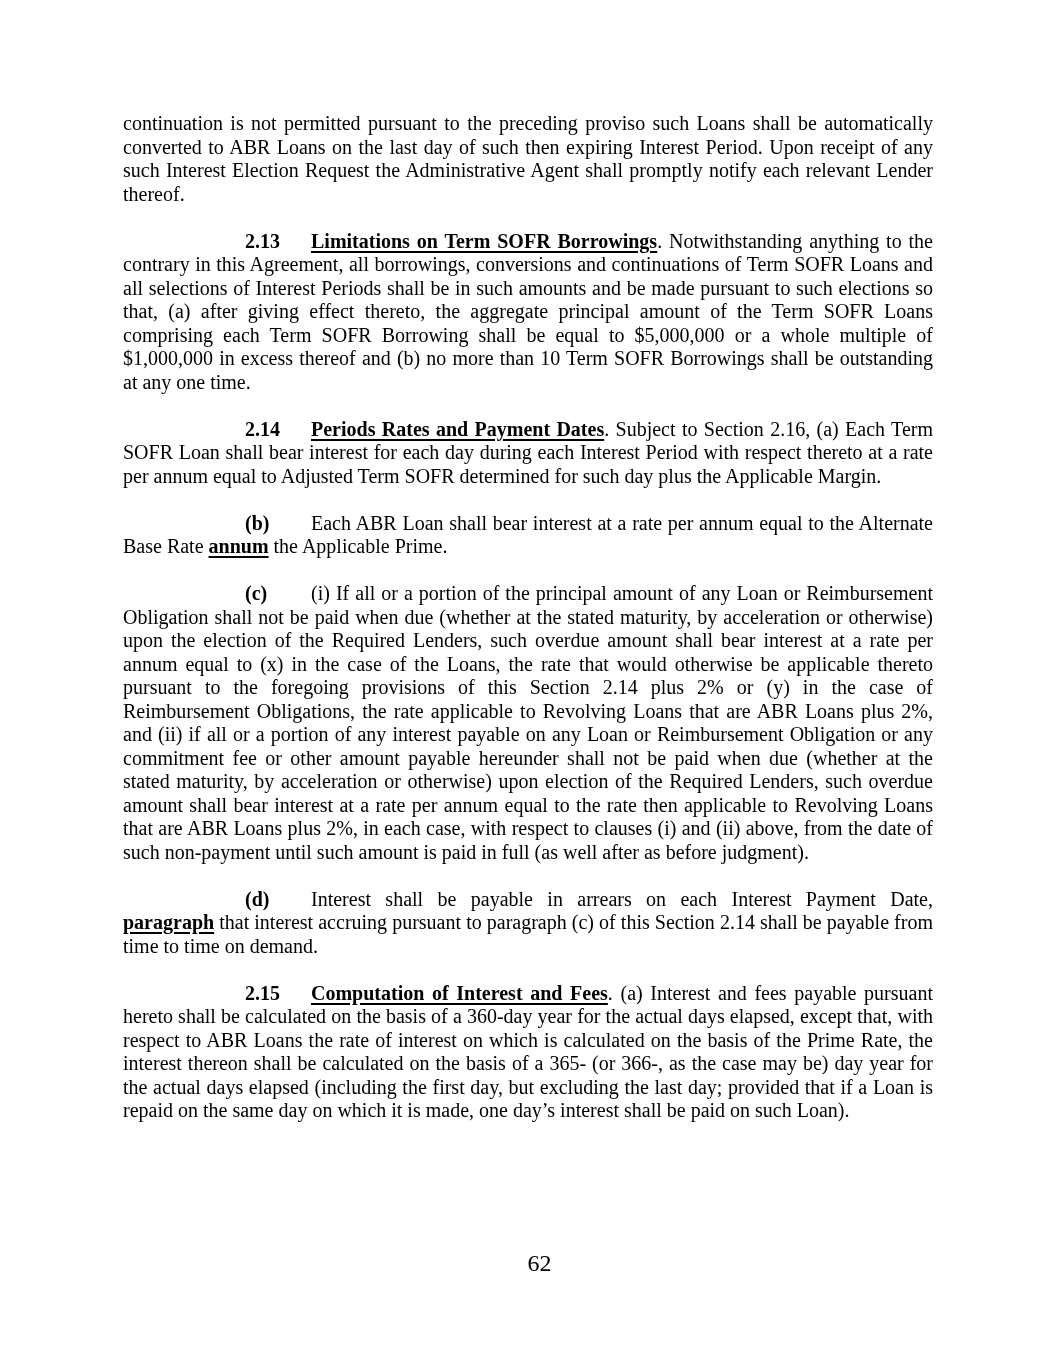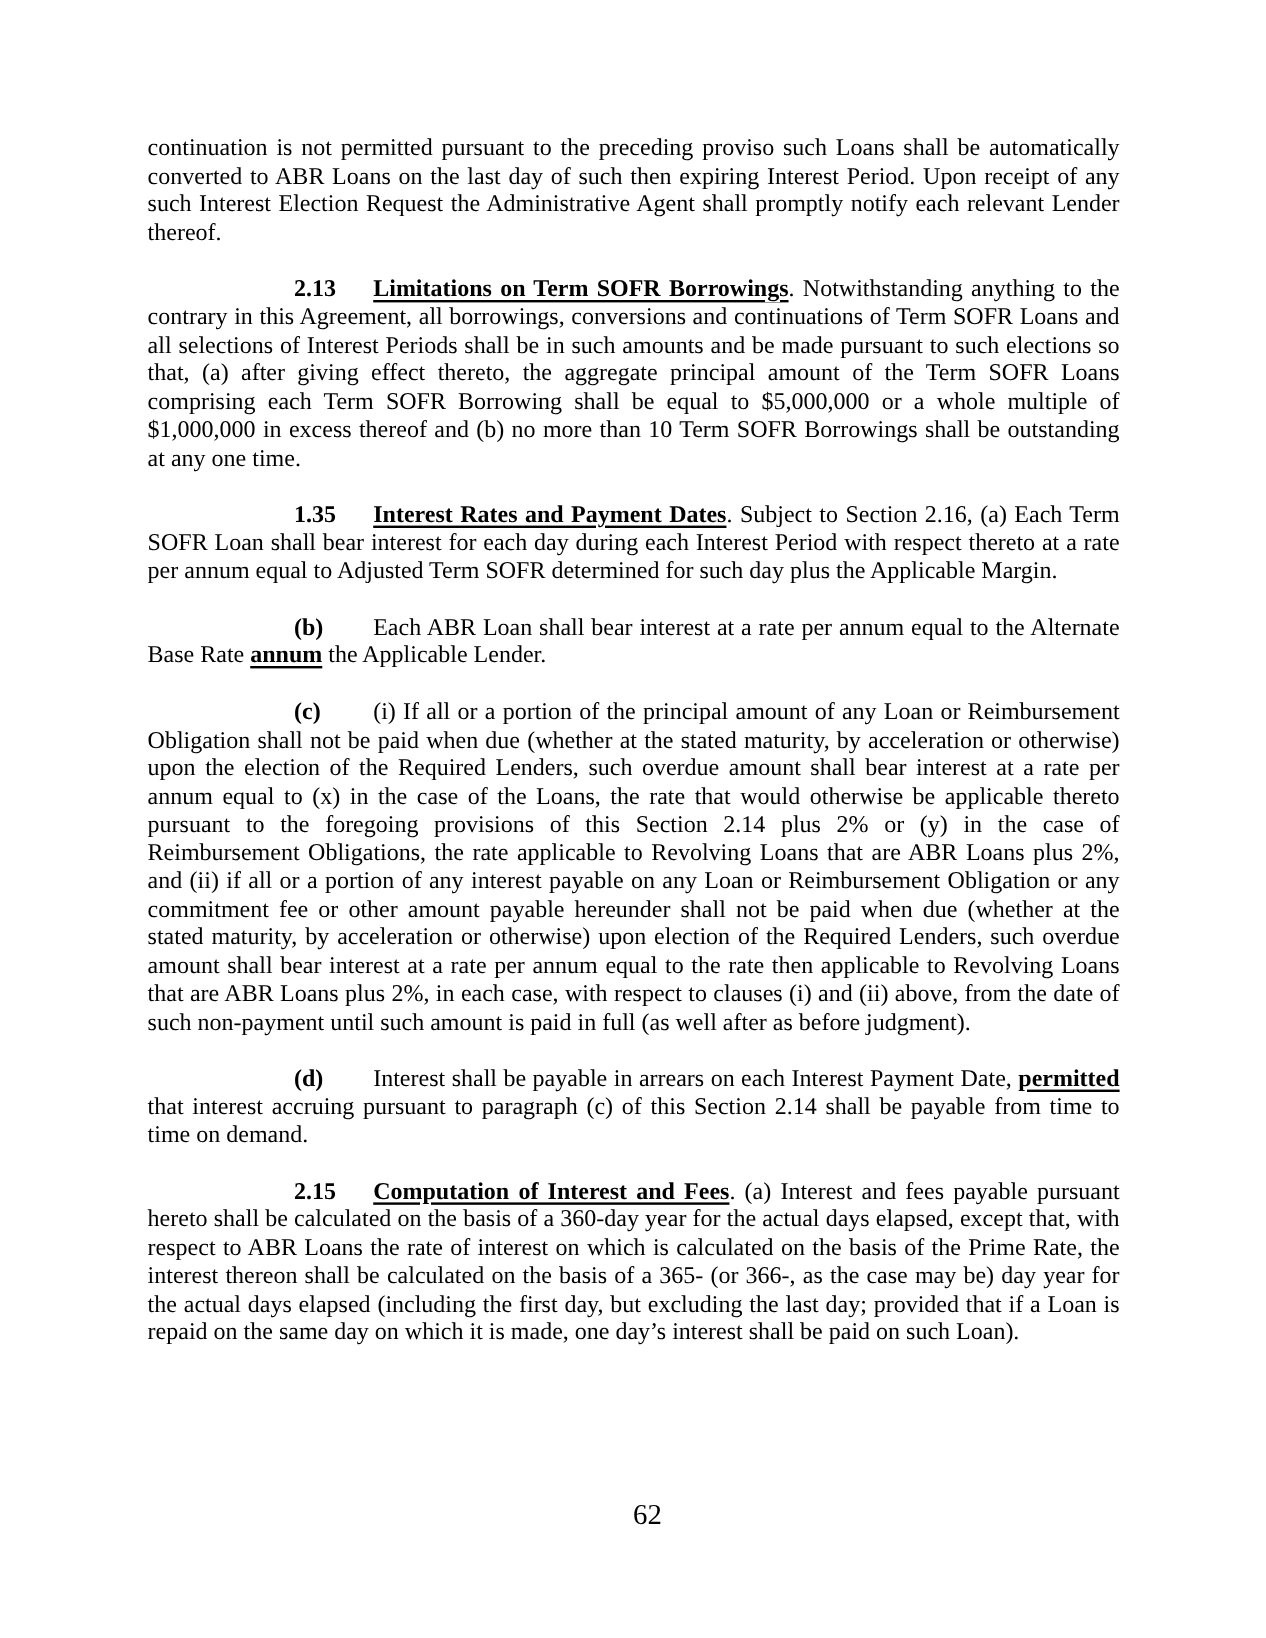--- a/index.html
+++ b/index.html
@@ -59,20 +59,20 @@
     line-height: 23.5px;
   }
 </style>
 </head>
 <body>
 
 <div class="page">
   <div class="content">
       <p class="para"><span>continuation is not permitted pursuant to the preceding proviso such Loans shall be automatically converted to ABR Loans on the last day of such then expiring Interest Period.  Upon receipt of any such Interest Election Request the Administrative Agent shall promptly notify each relevant Lender thereof.</span></p>
       <p class="para numbered"><span class="pnum">2.13</span><span class="u">Limitations on Term SOFR Borrowings</span><span>.  Notwithstanding anything to the contrary in this Agreement, all borrowings, conversions and continuations of Term SOFR Loans and all selections of Interest Periods shall be in such amounts and be made pursuant to such elections so that, (a) after giving effect thereto, the aggregate principal amount of the Term SOFR Loans comprising each Term SOFR Borrowing shall be equal to $5,000,000 or a whole multiple of $1,000,000 in excess thereof and (b) no more than 10 Term SOFR Borrowings shall be outstanding at any one time.</span></p>
-      <p class="para numbered"><span class="pnum">1.35</span><span class="u">Interest Rates and Payment Dates</span><span>.  Subject to Section 2.16, (a)  Each Term SOFR Loan shall bear interest for each day during each Interest Period with respect thereto at a rate per annum equal to Adjusted Term SOFR determined for such day plus the Applicable Margin.</span></p>
-      <p class="para numbered"><span class="pnum">(b)</span><span>Each ABR Loan shall bear interest at a rate per annum equal to the Alternate Base Rate </span><span class="u">annum</span><span> the Applicable Lender.</span></p>
+      <p class="para numbered"><span class="pnum">2.14</span><span class="u">Periods Rates and Payment Dates</span><span>.  Subject to Section 2.16, (a)  Each Term SOFR Loan shall bear interest for each day during each Interest Period with respect thereto at a rate per annum equal to Adjusted Term SOFR determined for such day plus the Applicable Margin.</span></p>
+      <p class="para numbered"><span class="pnum">(b)</span><span>Each ABR Loan shall bear interest at a rate per annum equal to the Alternate Base Rate </span><span class="u">annum</span><span> the Applicable Prime.</span></p>
       <p class="para numbered"><span class="pnum">(c)</span><span>(i) If all or a portion of the principal amount of any Loan or Reimbursement Obligation shall not be paid when due (whether at the stated maturity, by acceleration or otherwise) upon the election of the Required Lenders, such overdue amount shall bear interest at a rate per annum equal to (x) in the case of the Loans, the rate that would otherwise be applicable thereto pursuant to the foregoing provisions of this Section 2.14 plus 2% or (y) in the case of Reimbursement Obligations, the rate applicable to Revolving Loans that are ABR Loans plus 2%, and (ii) if all or a portion of any interest payable on any Loan or Reimbursement Obligation or any commitment fee or other amount payable hereunder shall not be paid when due (whether at the stated maturity, by acceleration or otherwise) upon election of the Required Lenders, such overdue amount shall bear interest at a rate per annum equal to the rate then applicable to Revolving Loans that are ABR Loans plus 2%, in each case, with respect to clauses (i) and (ii) above, from the date of such non-payment until such amount is paid in full (as well after as before judgment).</span></p>
-      <p class="para numbered"><span class="pnum">(d)</span><span>Interest shall be payable in arrears on each Interest Payment Date, </span><span class="u">permitted</span><span> that interest accruing pursuant to paragraph (c) of this Section 2.14 shall be payable from time to time on demand.</span></p>
+      <p class="para numbered"><span class="pnum">(d)</span><span>Interest shall be payable in arrears on each Interest Payment Date, </span><span class="u">paragraph</span><span> that interest accruing pursuant to paragraph (c) of this Section 2.14 shall be payable from time to time on demand.</span></p>
       <p class="para numbered"><span class="pnum">2.15</span><span class="u">Computation of Interest and Fees</span><span>.  (a)  Interest and fees payable pursuant hereto shall be calculated on the basis of a 360-day year for the actual days elapsed, except that, with respect to ABR Loans the rate of interest on which is calculated on the basis of the Prime Rate, the interest thereon shall be calculated on the basis of a 365- (or 366-, as the case may be) day year for the actual days elapsed (including the first day, but excluding the last day; provided that if a Loan is repaid on the same day on which it is made, one day’s interest shall be paid on such Loan).</span></p>
     </div>
   <div class="footer">62</div>
 </div>
 
 </body></html>

